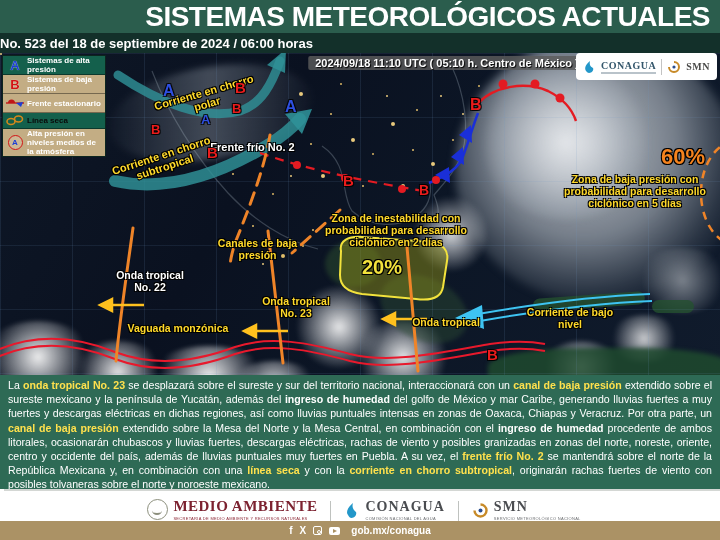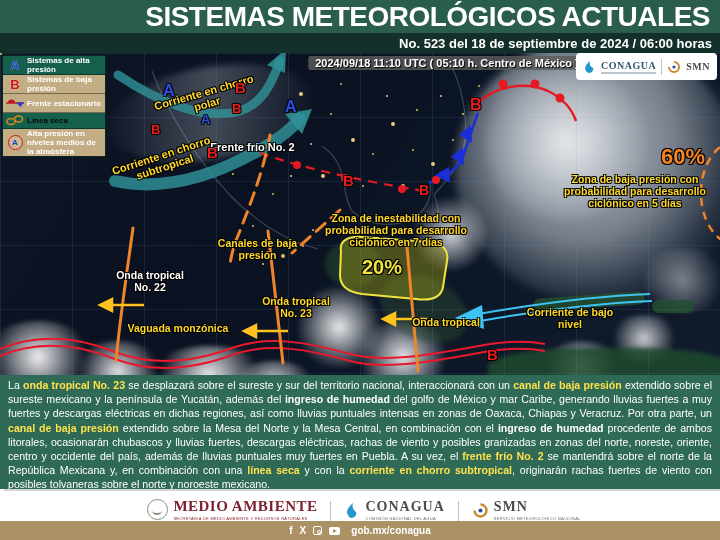--- a/index.html
+++ b/index.html
@@ -4,21 +4,21 @@
 <style>
   * { margin:0; padding:0; box-sizing:border-box; }
   body { width:720px; height:540px; font-family:"Liberation Sans", sans-serif; background:#fff; }
   .page { position:relative; width:720px; height:540px; overflow:hidden; background:#fff; }
 
   
   .hdr { position:absolute; left:0; top:0; width:720px; height:33px; background:#2b5d4d;
          display:flex; align-items:center; justify-content:flex-end; padding-right:10px; }
   .hdr-title { color:#fff; font-weight:bold; font-size:28px; letter-spacing:-0.5px; }
   .subhdr { position:absolute; left:0; top:33px; width:720px; height:20px; background:#13302a;
-            display:flex; align-items:center; justify-content:flex-end; padding-right:8px; }
+            display:flex; align-items:center; padding-right:8px; }
   .subhdr-title { color:#fff; font-weight:bold; font-size:13px; }
 
   
   .map { position:absolute; left:0; top:53px; width:720px; height:322px; overflow:hidden;
          background:linear-gradient(120deg,#0e1726 0%,#0a1120 35%,#0c1626 60%,#101b2c 100%); }
   .graticule { position:absolute; inset:0;
       background-image:repeating-linear-gradient(to right, rgba(110,150,195,.14) 0 1px, transparent 1px 72px),
                        repeating-linear-gradient(to bottom, rgba(110,150,195,.12) 0 1px, transparent 1px 64px); }
   .cloud { position:absolute; border-radius:50%; pointer-events:none; }
   .blur4 { filter:blur(4px); } .blur3 { filter:blur(3px); } .blur2 { filter:blur(2px); }
@@ -255,21 +255,21 @@
           <path d="M7,2 A5,5 0 1 1 2,7" stroke="#c78a28" stroke-width="2" fill="none"></path>
           <circle cx="7" cy="7" r="1.6" fill="#2a4d8f"></circle>
         </svg>
       <span class="mini-name" style="color:#4a4a48">SMN</span>
     </div>
 
     <div class="map-label yel" style="left:143px;top:33px;width:125px;transform:rotate(-16deg);font-size:11px">Corriente en chorro polar</div>
     <div class="map-label yel" style="left:88px;top:96px;width:150px;transform:rotate(-18deg);font-size:11px">Corriente en chorro subtropical</div>
     <div class="map-label whi" style="left:210px;top:88px;width:85px;font-size:11px">Frente frío No. 2</div>
     <div class="map-label yel" style="left:200px;top:185px;width:115px">Canales de baja presión</div>
-    <div class="map-label yel" style="left:322px;top:160px;width:148px">Zona de inestabilidad con probabilidad para desarrollo ciclónico en 7 días</div>
+    <div class="map-label yel" style="left:322px;top:160px;width:148px">Zona de inestabilidad con probabilidad para desarrollo ciclónico en 2 días</div>
     <div class="map-label big20" style="left:352px;top:203px;width:60px">20%</div>
     <div class="map-label big60" style="left:648px;top:92px;width:70px">60%</div>
     <div class="map-label yel" style="left:555px;top:121px;width:160px">Zona de baja presión con probabilidad para desarrollo ciclónico en 5 días</div>
     <div class="map-label whi" style="left:114px;top:217px;width:72px">Onda tropical No. 22</div>
     <div class="map-label yel" style="left:258px;top:243px;width:76px">Onda tropical No. 23</div>
     <div class="map-label yel" style="left:125px;top:270px;width:106px">Vaguada monzónica</div>
     <div class="map-label yel" style="left:408px;top:264px;width:76px">Onda tropical</div>
     <div class="map-label yel" style="left:518px;top:254px;width:104px">Corriente de bajo nivel</div>
 
     <span class="letter lblue" style="left:163px;top:29px;font-size:16px">A</span>

